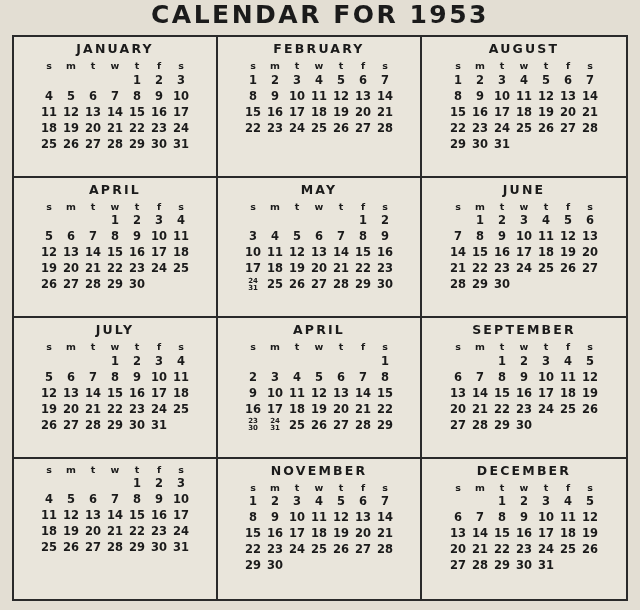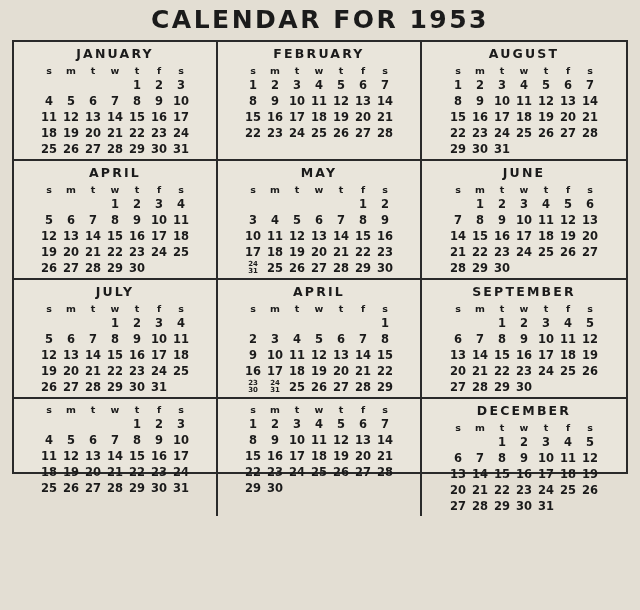--- a/index.html
+++ b/index.html
@@ -21,31 +21,30 @@
     box-sizing: border-box;
     padding: 0;
   }
   .title {
     text-align: center;
     font-family: "DejaVu Sans", sans-serif;
     font-weight: bold;
     font-size: 25px;
     letter-spacing: 2.5px;
     color: #1b1b1b;
-    padding-top: 5px;
     padding-bottom: 6px;
   }
   .grid {
     margin: 0 12px;
     border: 2px solid #2a2a2a;
     background: #e9e5db;
     display: grid;
     grid-template-columns: 1fr 1fr 1fr;
     grid-template-rows: 1fr 1fr 1fr 1fr;
-    height: 434px;
+    height: 566px;
     box-sizing: border-box;
   }
   .month {
     border-right: 2px solid #2a2a2a;
     border-bottom: 2px solid #2a2a2a;
     box-sizing: border-box;
     padding: 4px 2px 2px 2px;
     position: relative;
   }
   .grid > .month:nth-child(3n) { border-right: none; }
@@ -722,20 +721,21 @@
               <td>27</td>
               <td>28</td>
               <td>29</td>
               <td>30</td>
               <td>31</td>
             </tr>
           </tbody>
         </table>
       </div>
       <div class="month">
+        <div class="m-name">NOVEMBER</div>
         <table class="cal">
           <thead>
             <tr>
               <th>s</th>
               <th>m</th>
               <th>t</th>
               <th>w</th>
               <th>t</th>
               <th>f</th>
               <th>s</th>

